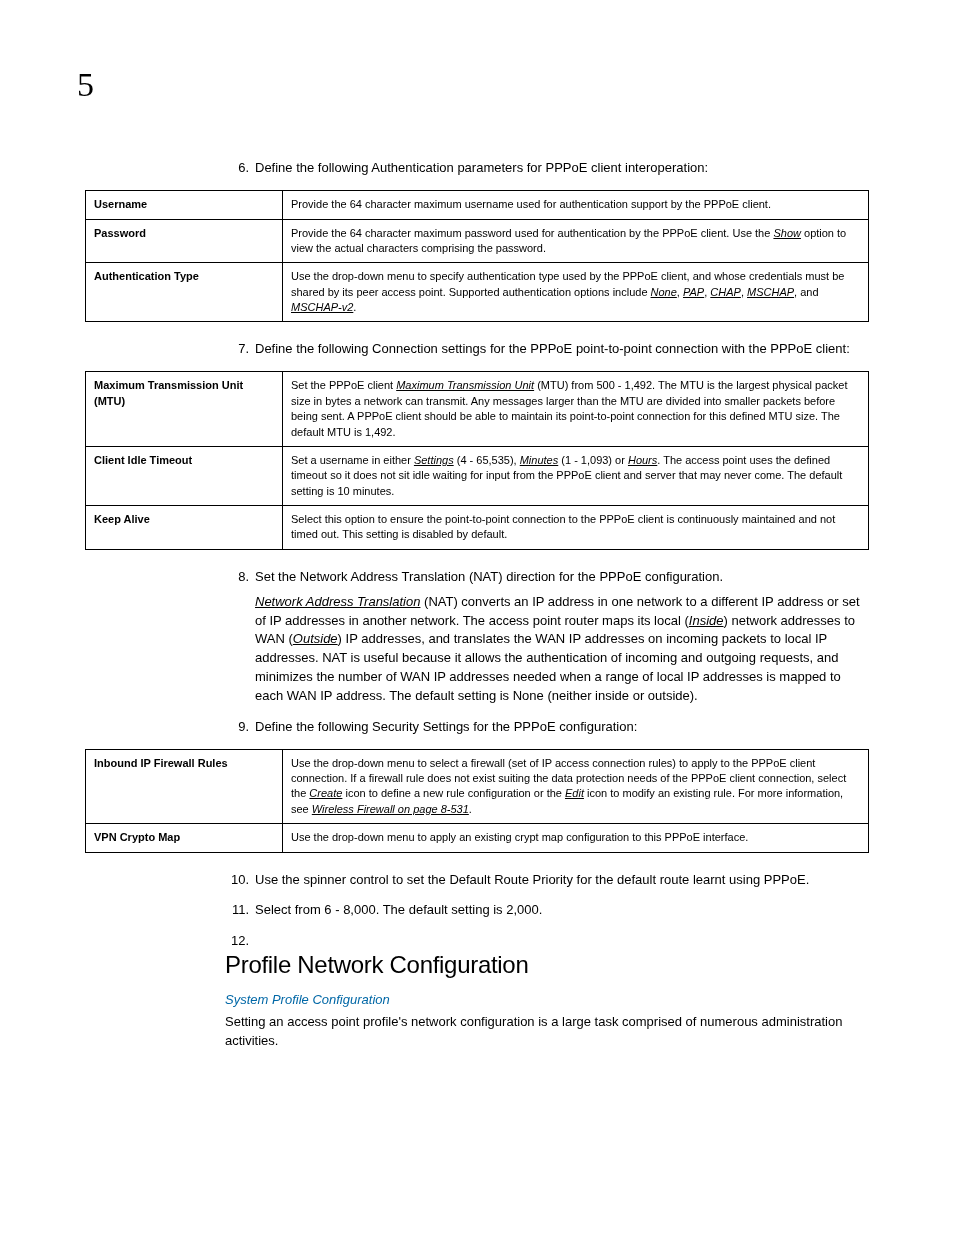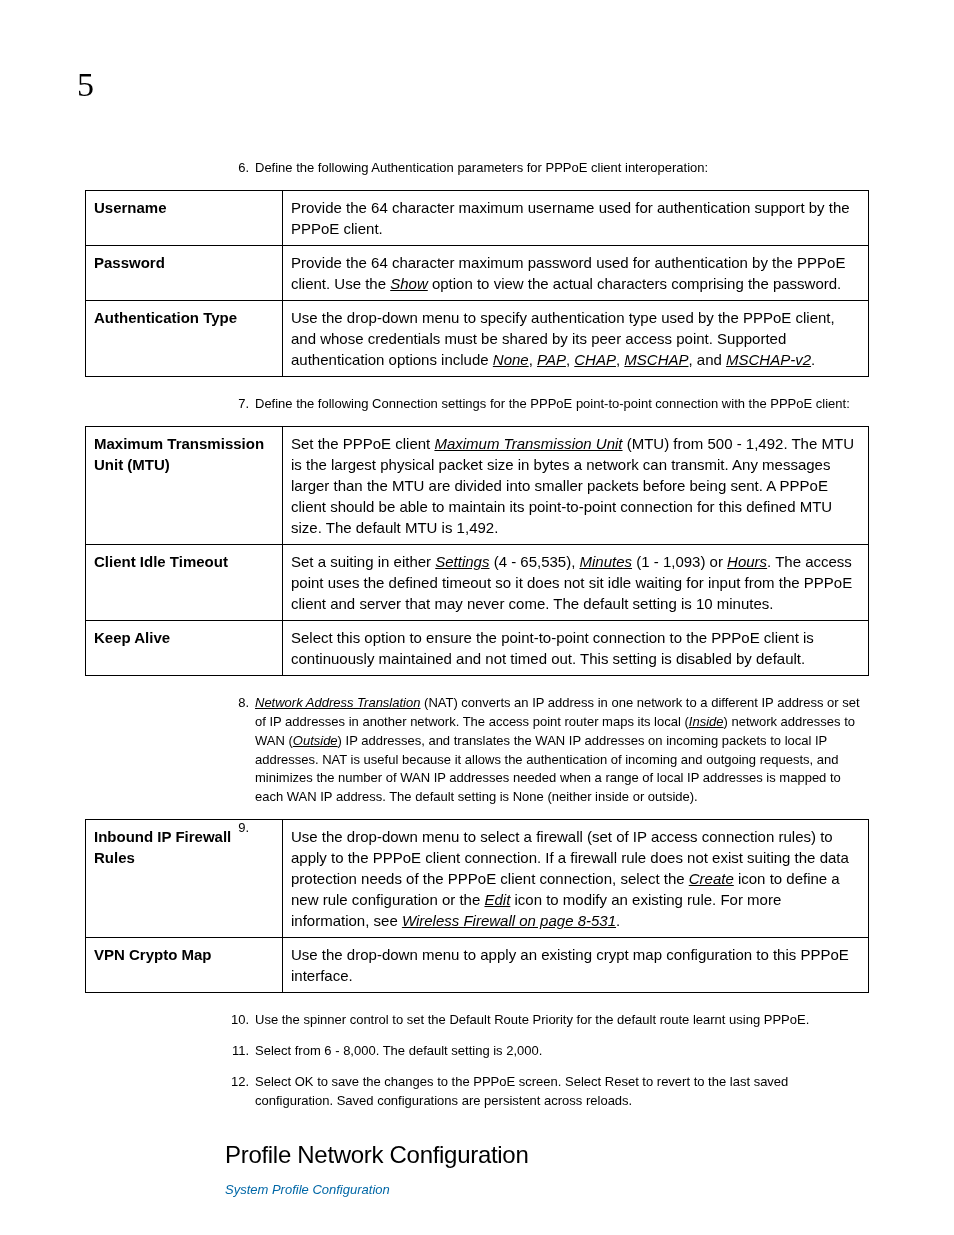--- a/index.html
+++ b/index.html
@@ -39,21 +39,21 @@
     position: absolute;
     left: 0;
     top: 0;
     width: 24px;
     text-align: right;
   }
   table.params {
     width: 100%;
     border-collapse: collapse;
     margin: 12px 0 18px 0;
-    font-size: 15px;
+    font-size: 11px;
   }
   table.params td {
     border: 1px solid #000;
     padding: 6px 8px;
     vertical-align: top;
     line-height: 1.4;
   }
   table.params td.label {
     width: 180px;
     font-weight: bold;
@@ -120,39 +120,41 @@
 </div>
 
 <table class="params content-wide">
   <tbody>
       <tr>
     <td class="label">Maximum Transmission Unit (MTU)</td>
     <td><span>Set the PPPoE client </span><span class="italic">Maximum Transmission Unit</span><span> (MTU) from 500 - 1,492. The MTU is the largest physical packet size in bytes a network can transmit. Any messages larger than the MTU are divided into smaller packets before being sent. A PPPoE client should be able to maintain its point-to-point connection for this defined MTU size. The default MTU is 1,492.</span></td>
   </tr>
   <tr>
     <td class="label">Client Idle Timeout</td>
-    <td><span>Set a suiting in either </span><span class="italic">Settings</span><span> (4 - 65,535), </span><span class="italic">Minutes</span><span> (1 - 1,093) or </span><span class="italic">Hours</span><span>. The access point uses the defined timeout so it does not sit idle waiting for input from the PPPoE client and server that may never come. The default setting is 10 minutes.</span></td>
+    <td><span>Set a username in either </span><span class="italic">Settings</span><span> (4 - 65,535), </span><span class="italic">Minutes</span><span> (1 - 1,093) or </span><span class="italic">Hours</span><span>. The access point uses the defined timeout so it does not sit idle waiting for input from the PPPoE client and server that may never come. The default setting is 10 minutes.</span></td>
   </tr>
   <tr>
     <td class="label">Keep Alive</td>
     <td>Select this option to ensure the point-to-point connection to the PPPoE client is continuously maintained and not timed out. This setting is disabled by default.</td>
   </tr>
 </tbody>
   </table>
 
 <div class="content">
   <ol class="steps">
     <li>
       <span class="num">8.</span>
-      <div class="para" style="margin-top:12px">
+      <span><span>Set the </span><span class="bold">Network Address Translation (NAT)</span><span> direction for the PPPoE configuration.</span></span>
+      <div class="para" style="margin-top:6px">
         <span class="italic">Network Address Translation</span><span> (NAT) converts an IP address in one network to a different IP address or set of IP addresses in another network. The access point router maps its local (</span><span class="italic">Inside</span><span>) network addresses to WAN (</span><span class="italic">Outside</span><span>) IP addresses, and translates the WAN IP addresses on incoming packets to local IP addresses. NAT is useful because it allows the authentication of incoming and outgoing requests, and minimizes the number of WAN IP addresses needed when a range of local IP addresses is mapped to each WAN IP address. The default setting is None (neither inside or outside).</span>
       </div>
     </li>
     <li>
       <span class="num">9.</span>
+      <span><span>Define the following </span><span class="bold">Security Settings</span><span> for the PPPoE configuration:</span></span>
     </li>
   </ol>
 </div>
 
 <table class="params content-wide">
   <tbody>
       <tr>
     <td class="label">Inbound IP Firewall Rules</td>
     <td><span>Use the drop-down menu to select a firewall (set of IP access connection rules) to apply to the PPPoE client connection. If a firewall rule does not exist suiting the data protection needs of the PPPoE client connection, select the </span><span class="italic">Create</span><span> icon to define a new rule configuration or the </span><span class="italic">Edit</span><span> icon to modify an existing rule. For more information, see </span><span class="italic">Wireless Firewall on page 8-531</span><span>.</span></td>
   </tr>
@@ -168,19 +170,19 @@
     <li>
       <span class="num">10.</span>
       <span><span>Use the spinner control to set the </span><span class="bold">Default Route Priority</span><span> for the default route learnt using PPPoE.</span></span>
     </li>
     <li>
       <span class="num">11.</span>
       <span>Select from 6 - 8,000. The default setting is 2,000.</span>
     </li>
     <li>
       <span class="num">12.</span>
-      <span><span>Select </span><span class="bold">OK</span><span> to save the changes to the PPPoE screen. Select </span><span class="bold">Reset</span><span> to revert to the last saved configuration. Saved configurations are persistent across reloads.</span></span>
     </li>
   </ol>
 
   <h2 class="section">Profile Network Configuration</h2>
   <div class="bc-link">System Profile Configuration</div>
+  <div class="para">Setting an access point profile's network configuration is a large task comprised of numerous administration activities.</div>
 </div>
 
 </body></html>

